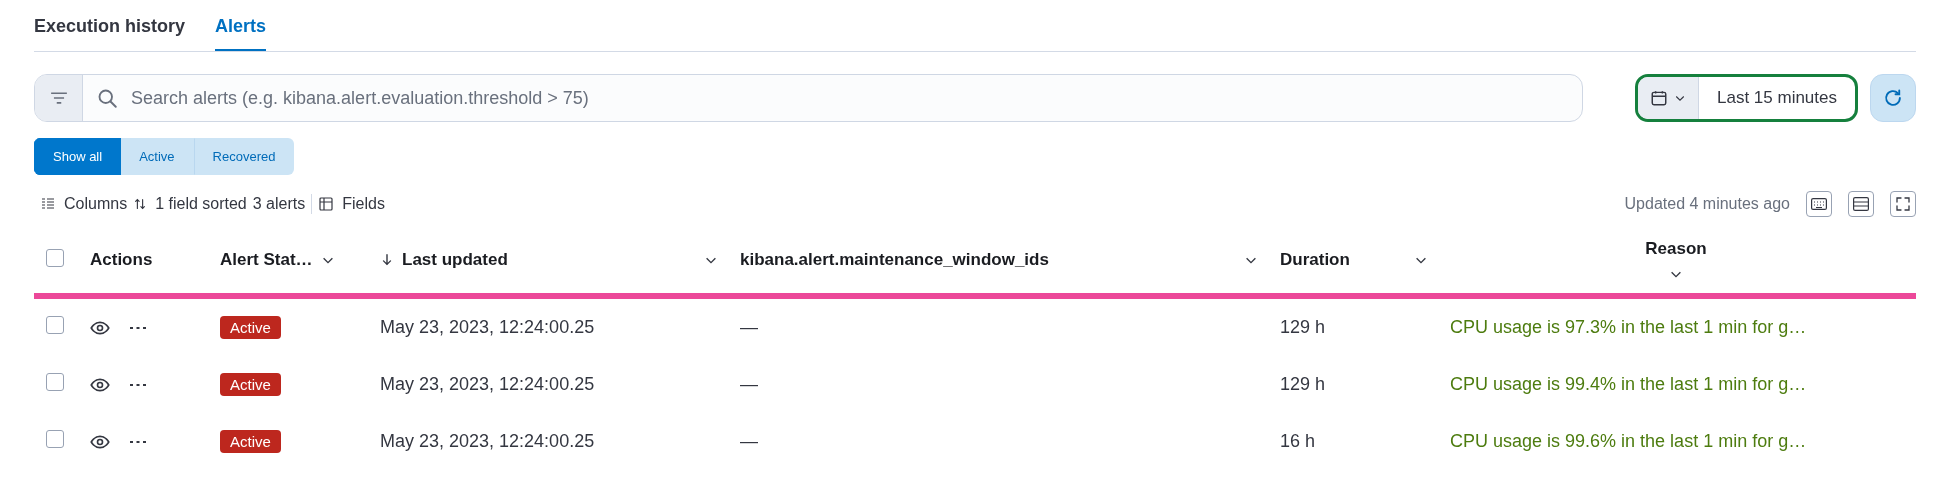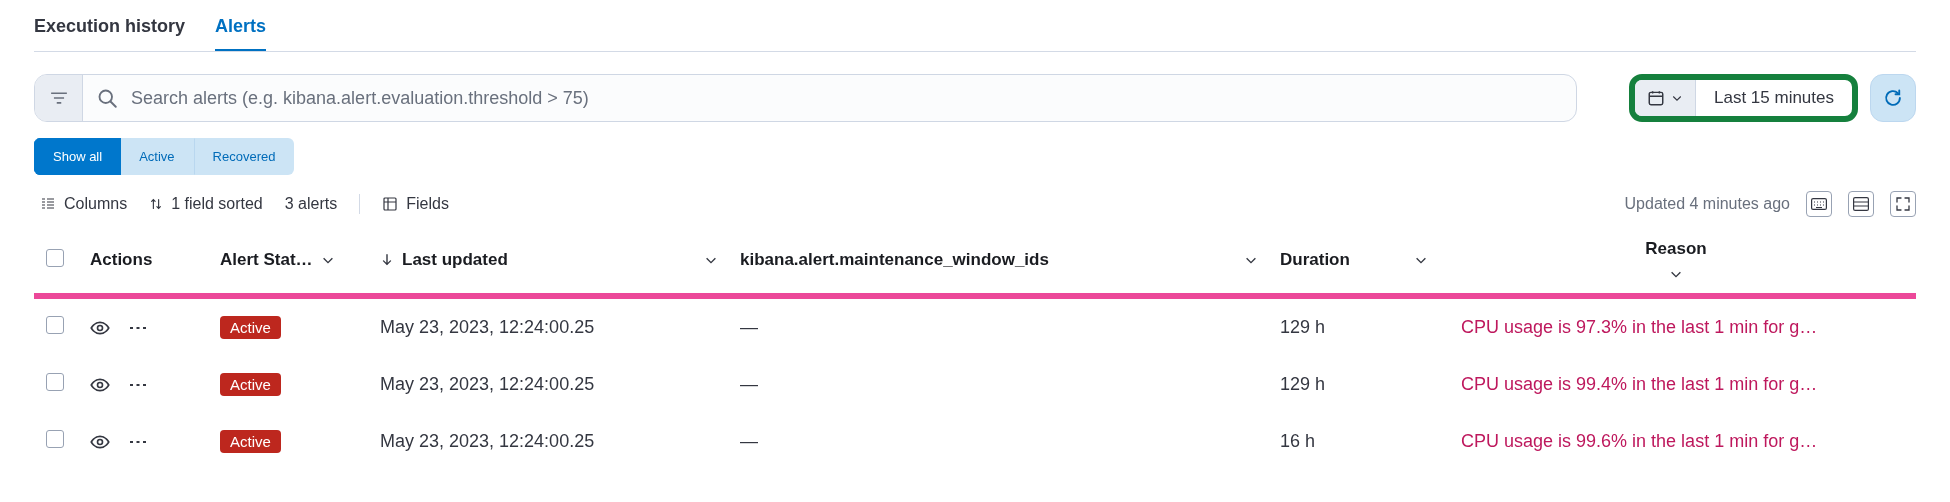--- a/index.html
+++ b/index.html
@@ -12,49 +12,49 @@
   .tab.active { color:#0071c2; border-bottom-color:#0071c2; }
 
   
   .toolbar { display:flex; gap:12px; align-items:stretch; margin-bottom:16px; }
   .filter-btn { width:48px; display:flex; align-items:center; justify-content:center; border:1px solid #cfd7e4; background:#e9edf3; border-radius:6px 0 0 6px; cursor:pointer; }
   .search-wrap { display:flex; flex:1; border:1px solid #cfd7e4; border-radius:6px; overflow:hidden; background:#fbfcfd; }
   .search-wrap .filter-btn { border:none; border-right:1px solid #cfd7e4; border-radius:0; }
   .search-box { flex:1; display:flex; align-items:center; padding:0 14px; gap:12px; }
   .search-input { flex:1; border:none; outline:none; background:transparent; font-size:18px; color:#69707d; }
   .search-input::placeholder { color:#69707d; }
-  .time-picker { display:flex; border:6px solid #15803d; border-radius:6px; overflow:hidden; background:#fff;margin-left:40px; }
+  .time-picker { display:flex; border:3px solid #15803d; border-radius:6px; overflow:hidden; background:#fff;margin-left:40px; }
   .time-cal { display:flex; align-items:center; gap:6px; padding:0 12px; background:#e9edf3; border-right:1px solid #cfd7e4; cursor:pointer; }
   .time-label { display:flex; align-items:center; padding:0 18px; font-size:17px; color:#343741; cursor:pointer; white-space:nowrap; }
   .refresh-btn { width:46px; display:flex; align-items:center; justify-content:center; border:1px solid #bcd7ef; background:#cce4f5; border-radius:6px; cursor:pointer; }
   .toolbar > * { height:48px;border-radius:13px; }
 
   
   .status-group { display:inline-flex; border-radius:6px; overflow:hidden; margin-bottom:16px; }
   .status-btn { padding:10px 18px; font-size:13px; font-weight:500; cursor:pointer; border:1px solid transparent; }
   .status-btn.primary { background:#0077cc; color:#fff; border-color:#0077cc; }
   .status-btn.secondary { background:#cce4f5; color:#006bb8; border-left:none; }
   .status-btn.secondary + .status-btn.secondary { border-left:1px solid #b9d7ef; }
 
   
   .databar { display:flex; align-items:center; font-size:16px; color:#343741; margin:0 0 10px 6px; gap:18px; }
-  .databar .left { display:flex; align-items:center; gap:22px; }
+  .databar .left { display:flex; align-items:center; gap:6px; }
   .databar .divider { width:1px; height:20px; background:#d3dae6; }
   .databar .right { margin-left:auto; display:flex; align-items:center; gap:16px; color:#69707d; }
   .databar .clickable { cursor:pointer; display:flex; align-items:center; gap:8px; }
   .iconbtn { width:26px; height:26px; display:flex; align-items:center; justify-content:center; border:1px solid #98a2b3; border-radius:4px; cursor:pointer; color:#343741; }
 
   
   table.alerts { width:100%; border-collapse:collapse; }
   table.alerts thead th { text-align:left; font-weight:700; font-size:17px; padding:12px 8px; border-bottom:6px solid #ec4899; white-space:nowrap; }
   table.alerts tbody td { padding:14px 8px; font-size:18px; color:#343741; white-space:nowrap; vertical-align:middle; }
   .th-inner { display:flex; align-items:center; gap:8px; }
   .chk { width:18px; height:18px; appearance:none; border:1px solid #98a2b3; border-radius:3px; background:#fff; cursor:pointer; }
   .badge { display:inline-block; background:#bd271e; color:#fff; font-size:15px; font-weight:500; padding:3px 10px; border-radius:4px; }
-  .reason-link { color:#be185d; text-decoration:none; overflow:hidden; text-overflow:ellipsis; display:block; max-width:520px;margin-left:11px; }
+  .reason-link { color:#4d7c0f; text-decoration:none; overflow:hidden; text-overflow:ellipsis; display:block; max-width:520px; }
   .cell-dash { color:#69707d; }
   .col-duration { text-align:left; }
   .actions-cell { display:flex; align-items:center; gap:18px; }
   .row-icon { color:#343741; cursor:pointer; display:inline-flex; }
 
   svg { display:block; }
 </style>
 </head>
 <body>
 

